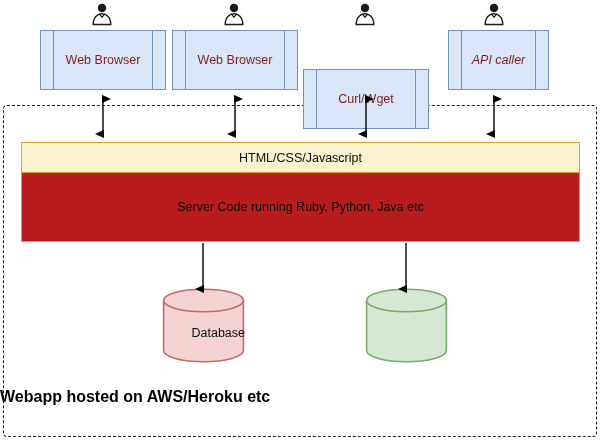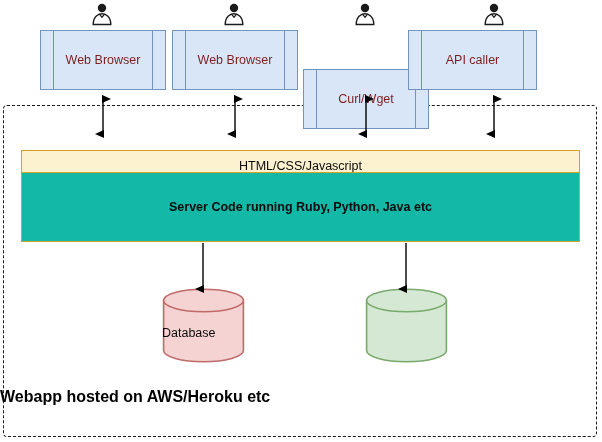--- a/index.html
+++ b/index.html
@@ -77,50 +77,49 @@
     position: absolute;
     left: 21px;
     width: 559px;
     box-sizing: border-box;
     border: 1.4px solid #d6a424;
     display: flex;
     align-items: center;
     justify-content: center;
   }
   .layer.frontend {
-    top: 150px;
+    top: 142px;
     height: 31px;
     background: #fdf2cf;
     border-bottom: 0.7px solid #d6a424;
   }
   .layer.backend {
     top: 172px;
     height: 70px;
-    background: #14b8a6;
-    font-weight: bold;
+    background: #b91c1c;
   }
   .layer .layer-label {
     font-size: 12.5px;
     color: #0b0b0b;
     white-space: nowrap;
   }
 
   
   .cylinder {
     position: absolute;
     top: 288px;
     width: 83px;
     height: 75px;
   }
   .cylinder svg { display: block; }
   .cyl-label {
     position: absolute;
     left: 0; right: 0;
     top: 38px;
-    text-align: left;
+    text-align: right;
     font-size: 12.5px;
     color: #0b0b0b;
     white-space: nowrap;
     pointer-events: none;
   }
 
   
   .arrow-layer {
     position: absolute;
     left: 0; top: 0;
@@ -185,21 +184,21 @@
   <div class="client-box" style="left:172px; width:126px;">
     <span class="rail left"></span>
     <span class="rail right"></span>
     <span class="client-label">Web Browser</span>
   </div>
   <div class="client-box" style="left:303px; width:126px;margin-top:39px;">
     <span class="rail left"></span>
     <span class="rail right"></span>
     <span class="client-label">Curl/Wget</span>
   </div>
-  <div class="client-box" style="left:408px; width:129px;">
+  <div class="client-box" style="left:448px; width:101px;font-style:italic;">
     <span class="rail left"></span>
     <span class="rail right"></span>
     <span class="client-label">API caller</span>
   </div>
 
   <div class="layer frontend">
     <span class="layer-label">HTML/CSS/Javascript</span>
   </div>
   <div class="layer backend">
     <span class="layer-label">Server Code running Ruby, Python, Java etc</span>

